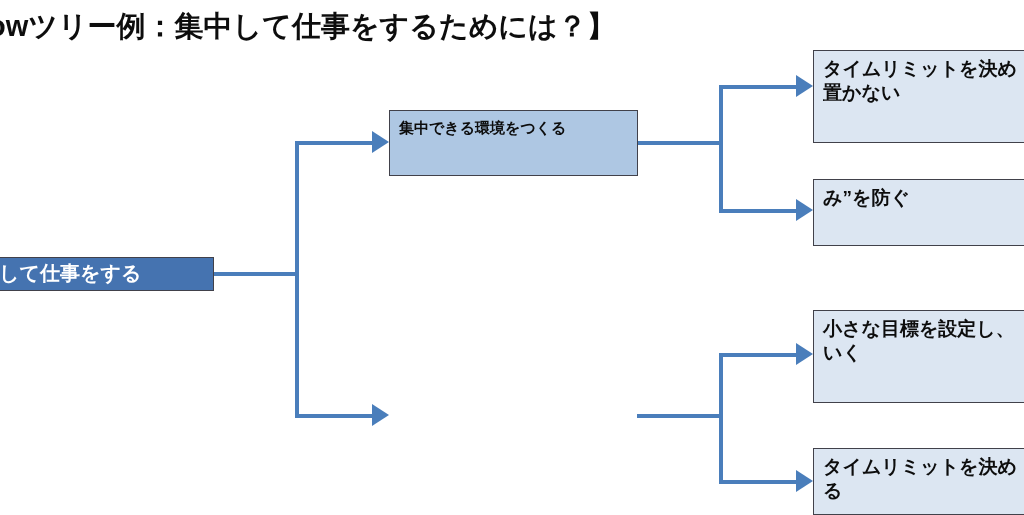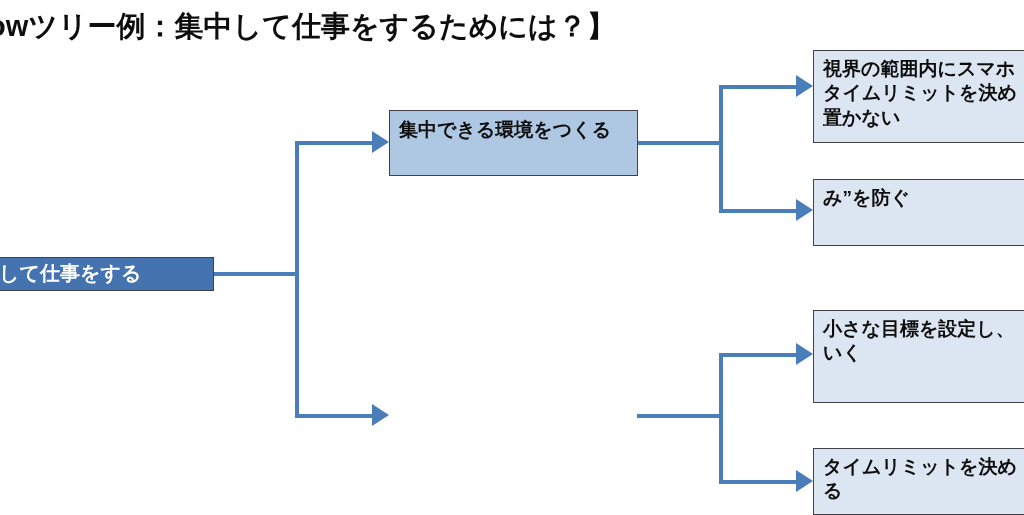--- a/index.html
+++ b/index.html
@@ -54,21 +54,21 @@
     align-items: center;
     padding: 2px 6px 2px 4px;
     white-space: nowrap;
   }
 
   
   .node-mid {
     background: #aec7e3;
     border: 1px solid #41414a;
     color: #0d0d0d;
-    font-size: 19px;
+    font-size: 15px;
     padding: 7px 6px 4px 9px;
   }
 
   
   .node-leaf {
     background: #dce6f2;
     border: 1px solid #41414a;
     color: #0d0d0d;
     font-size: 19px;
     padding: 6px 6px 4px 9px;
@@ -130,21 +130,20 @@
   <div class="node node-root" style="left:-46px; top:257px; width:260px; height:34px;">
     <span>集中して仕事をする</span>
   </div>
 
   <div class="node node-mid" style="left:389px; top:110px; width:249px; height:66px;">
     <span>集中できる環境をつくる</span>
   </div>
 
 
   <div class="node node-leaf" style="left:813px; top:50px; width:250px; height:93px; flex-direction:column;">
-    <span>視界の範囲内にスマホ</span>
     <span>タイムリミットを決め</span>
     <span>置かない</span>
   </div>
 
   <div class="node node-leaf" style="left:813px; top:179px; width:250px; height:67px; flex-direction:column;">
     <span>み”を防ぐ</span>
   </div>
 
   <div class="node node-leaf" style="left:813px; top:310px; width:250px; height:93px; flex-direction:column;">
     <span>小さな目標を設定し、</span>

